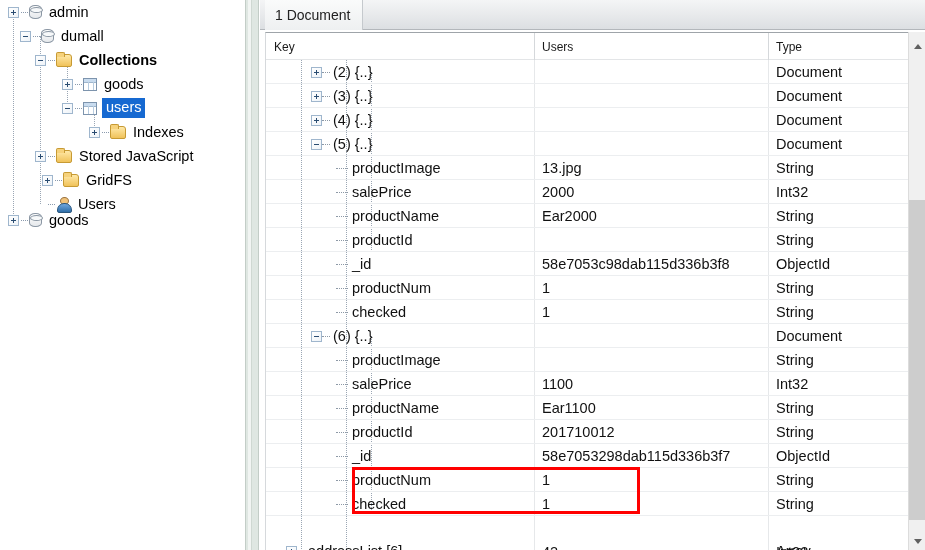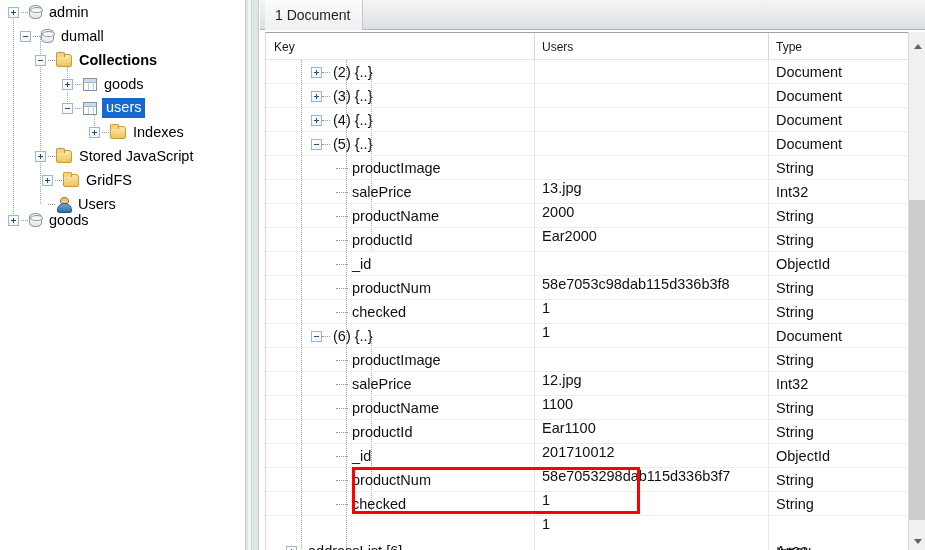--- a/index.html
+++ b/index.html
@@ -240,21 +240,21 @@
   }
   .gcell {
     position: absolute;
     top: 0; height: 24px;
     display: flex; align-items: center;
     font-size: 14.5px; color: #111111;
     white-space: nowrap;
     overflow: hidden;
   }
   .c-key   { left: 0px;   width: 268px; }
-  .c-value { left: 268px; width: 234px; padding-left: 8px; margin-top: 20px; }
+  .c-value { left: 268px; width: 234px; padding-left: 8px; }
   .c-type  { left: 502px; width: 141px; padding-left: 8px; }
 
   .vsep {
     position: absolute;
     top: 0; width: 1px; height: 491px;
     background: #e6e8ea;
   }
 
   
   .kwrap { display: flex; align-items: center; height: 24px; }
@@ -566,21 +566,20 @@
               <div class="gcell c-value"></div>
               <div class="gcell c-type">Document</div>
             </div>
             <div class="grow" style="top: 288px;">
               <div class="gcell c-key">
                 <div class="kwrap" style="padding-left: 70px;">
                   <span class="kleafdash"></span>
                   <span class="klabel">productImage</span>
                 </div>
               </div>
-              <div class="gcell c-value">12.jpg</div>
               <div class="gcell c-type">String</div>
             </div>
             <div class="grow" style="top: 312px;">
               <div class="gcell c-key">
                 <div class="kwrap" style="padding-left: 70px;">
                   <span class="kleafdash"></span>
                   <span class="klabel">salePrice</span>
                 </div>
               </div>
               <div class="gcell c-value">1100</div>

